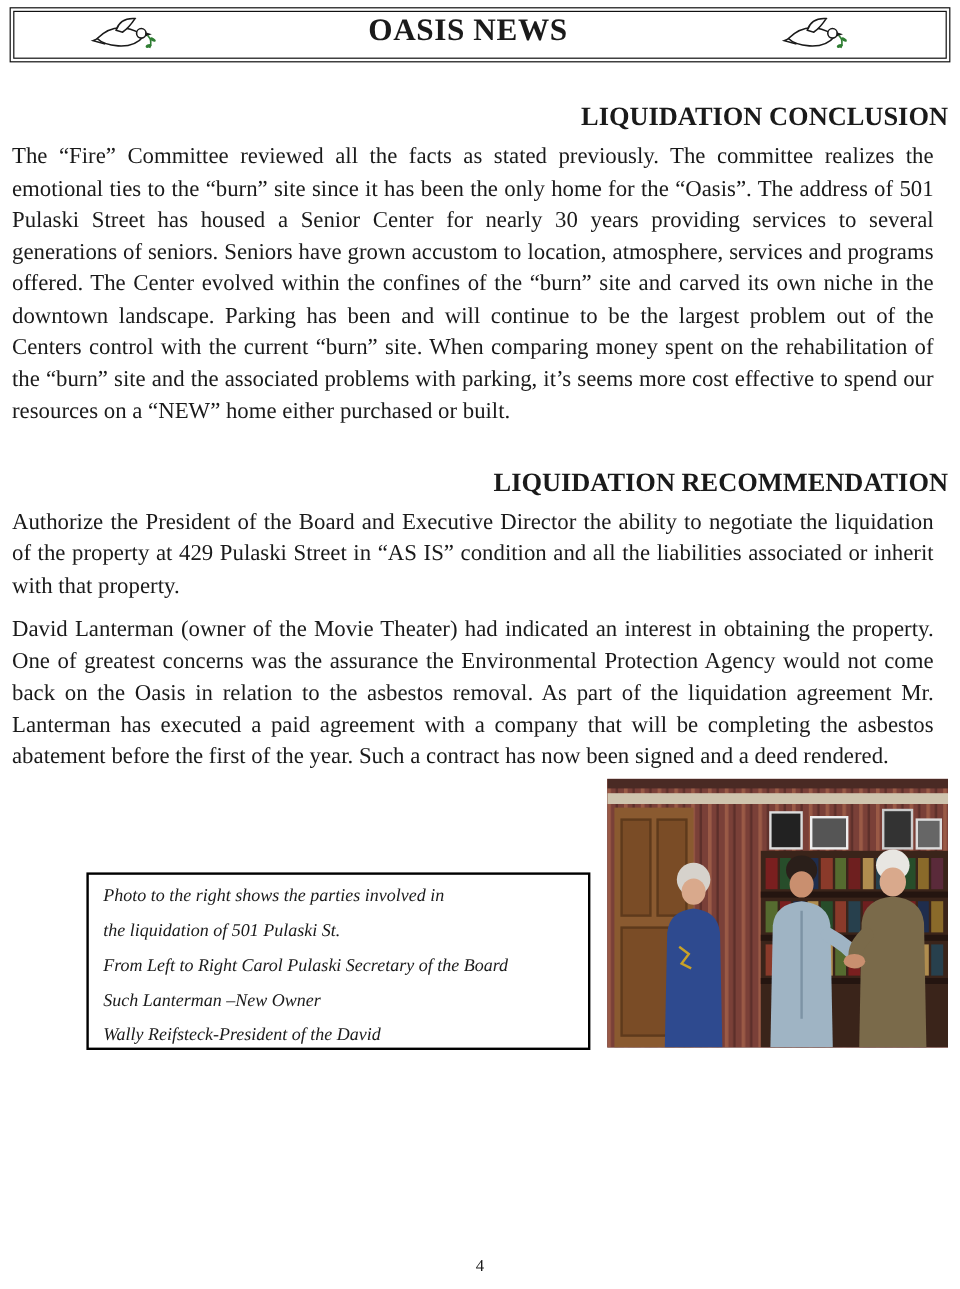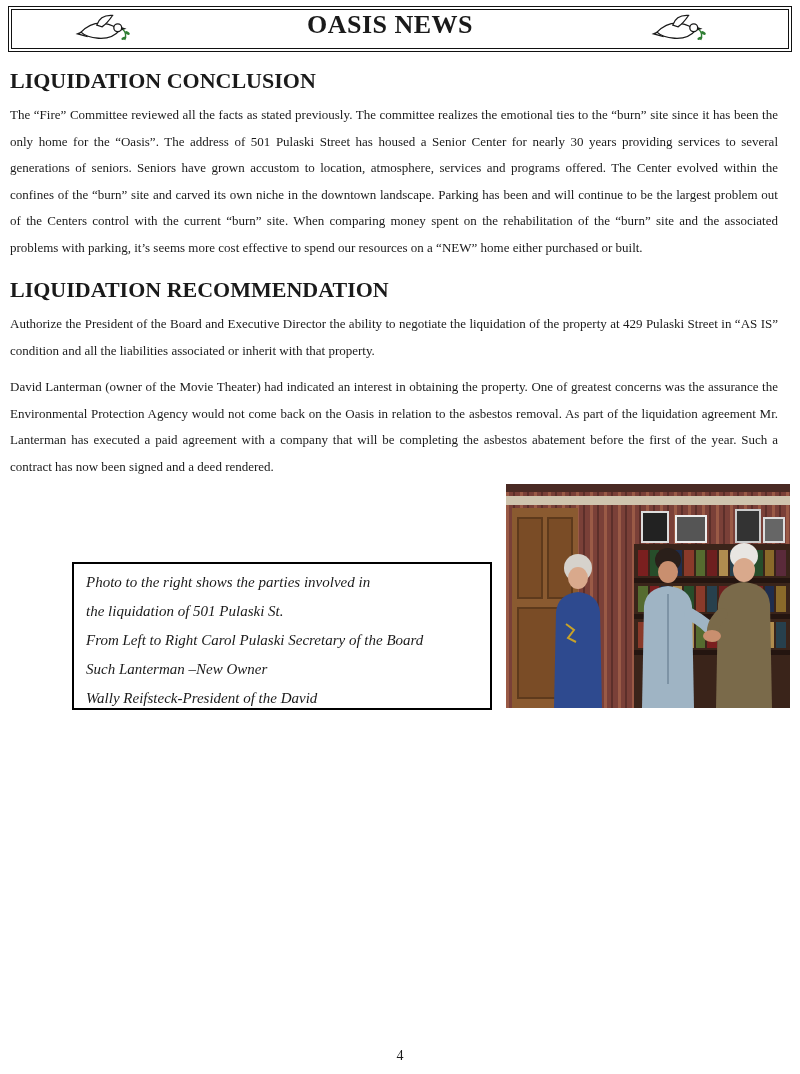--- a/index.html
+++ b/index.html
@@ -32,27 +32,27 @@
     flex: 1 1 auto;
     text-align: center;
     font-size: 26px;
     font-weight: bold;
     letter-spacing: 0.5px;
     margin: 0;
   }
   
   main { padding: 0 10px; }
   .section-title {
-    text-align: left;
+    text-align: right;
     font-size: 22px;
     font-weight: bold;
-    margin: 16px 0 8px 0;
+    margin: 32px 0 8px 0;
   }
   .body-par {
-    font-size: 13px;
+    font-size: 19px;
     line-height: 26.5px;
     text-align: justify;
     margin: 0 12px 10px 0;
   }
   
   .photo-row {
     position: relative;
     height: 230px;
     margin-top: -6px;
   }

